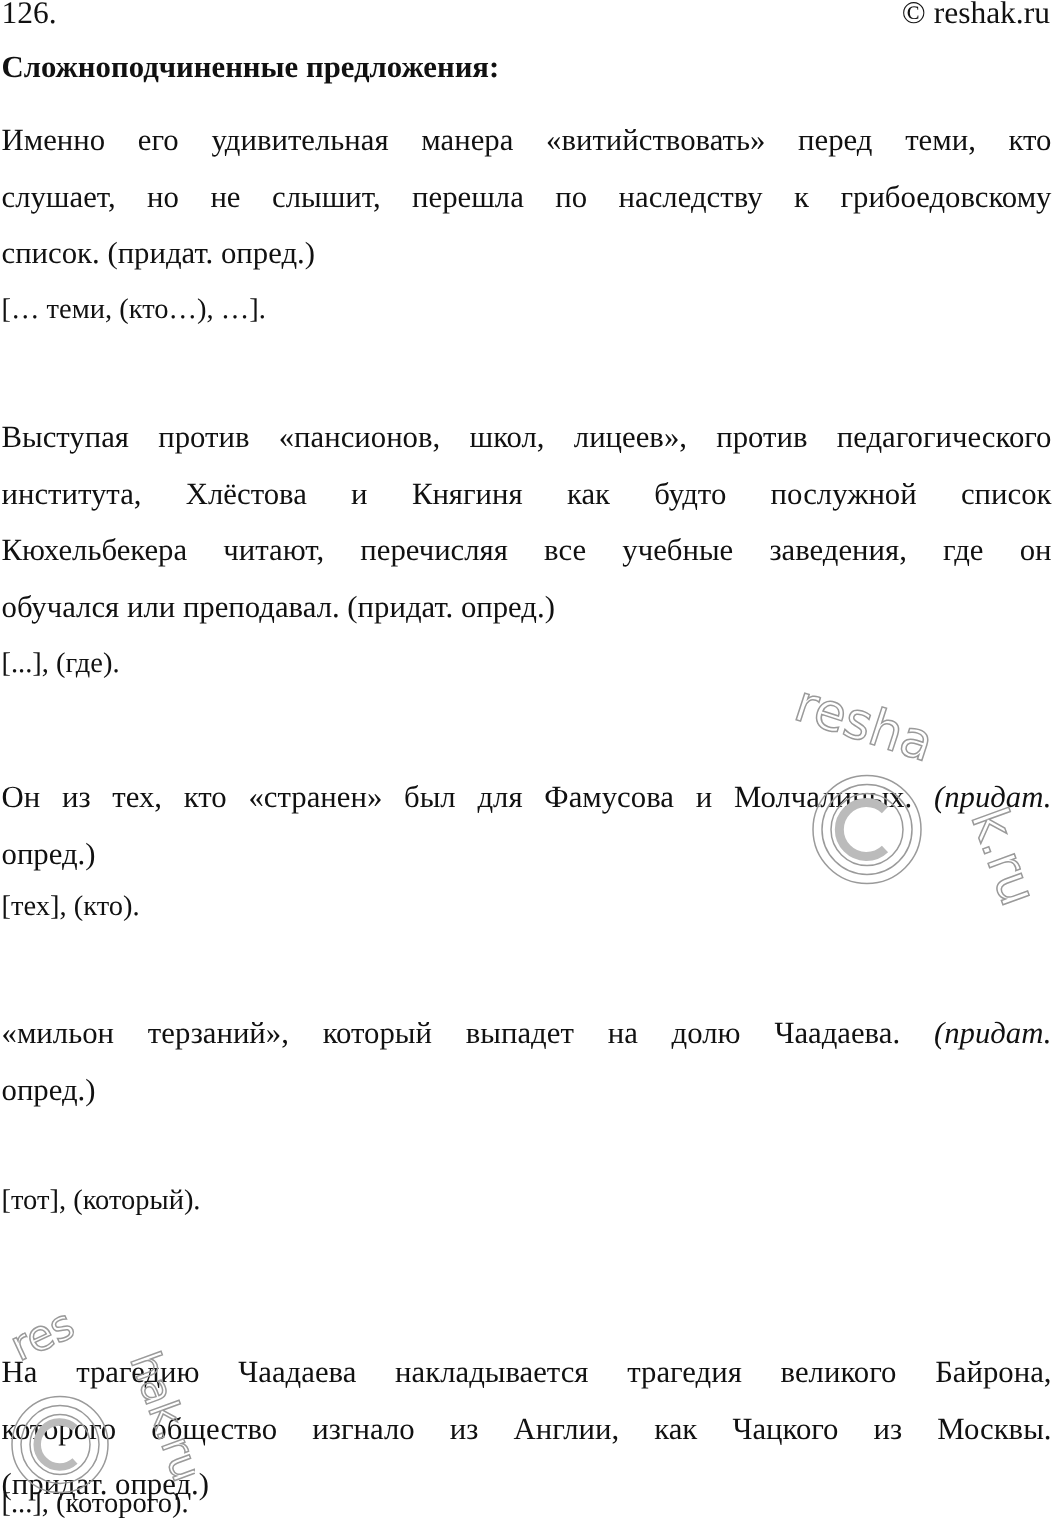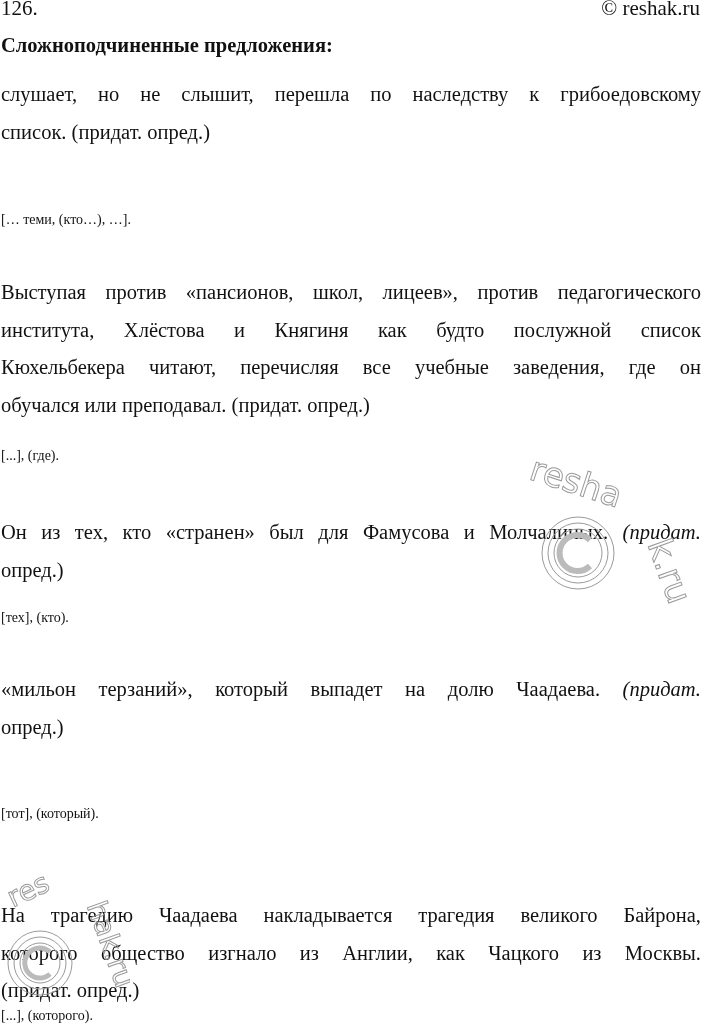--- a/index.html
+++ b/index.html
@@ -8,35 +8,36 @@
   .page { position:absolute; left:0; top:0; width:704px; }
   .header { position:absolute; top:-4px; left:0; width:700px; height:30px; font-size:21px; }
   .header .num { position:absolute; left:1px; top:0; }
   .header .copy { position:absolute; right:0; top:0; }
   .title { position:absolute; left:1px; top:34px; font-size:20.5px; font-weight:bold; }
   .para { position:absolute; left:1px; width:700px; font-size:20.5px; line-height:37.5px;
           text-align:justify; text-align-last:left; }
   .line { display:block; white-space:nowrap; }
   .line.j { text-align:justify; text-align-last:justify; white-space:normal; }
   .note { }
-  .scheme { position:absolute; left:1px; font-size:14px;margin-top:16px; }
+  .scheme { position:absolute; left:1px; font-size:19px; }
   .wm { position:absolute; pointer-events:none; }
 </style>
 </head>
 <body>
 
 <div class="page">
   <div class="header">
     <span class="num">126.</span>
     <span class="copy">© reshak.ru</span>
   </div>
 
   <div class="title">Сложноподчиненные предложения:</div>
 
   <div class="para" style="top:76px">
+    <span class="line j">Именно его удивительная манера «витийствовать» перед теми, кто</span>
     <span class="line j">слушает, но не слышит, перешла по наследству к грибоедовскому</span>
     <span class="line"><span>список. </span><span class="note">(придат. опред.)</span></span>
   </div>
   <div class="scheme" style="top:196px">[… теми, (кто…), …].</div>
 
   <div class="para" style="top:274px">
     <span class="line j">Выступая против «пансионов, школ, лицеев», против педагогического</span>
     <span class="line j">института, Хлёстова и Княгиня как будто послужной список</span>
     <span class="line j">Кюхельбекера читают, перечисляя все учебные заведения, где он</span>
     <span class="line"><span>обучался или преподавал. </span><span class="note">(придат. опред.)</span></span>

